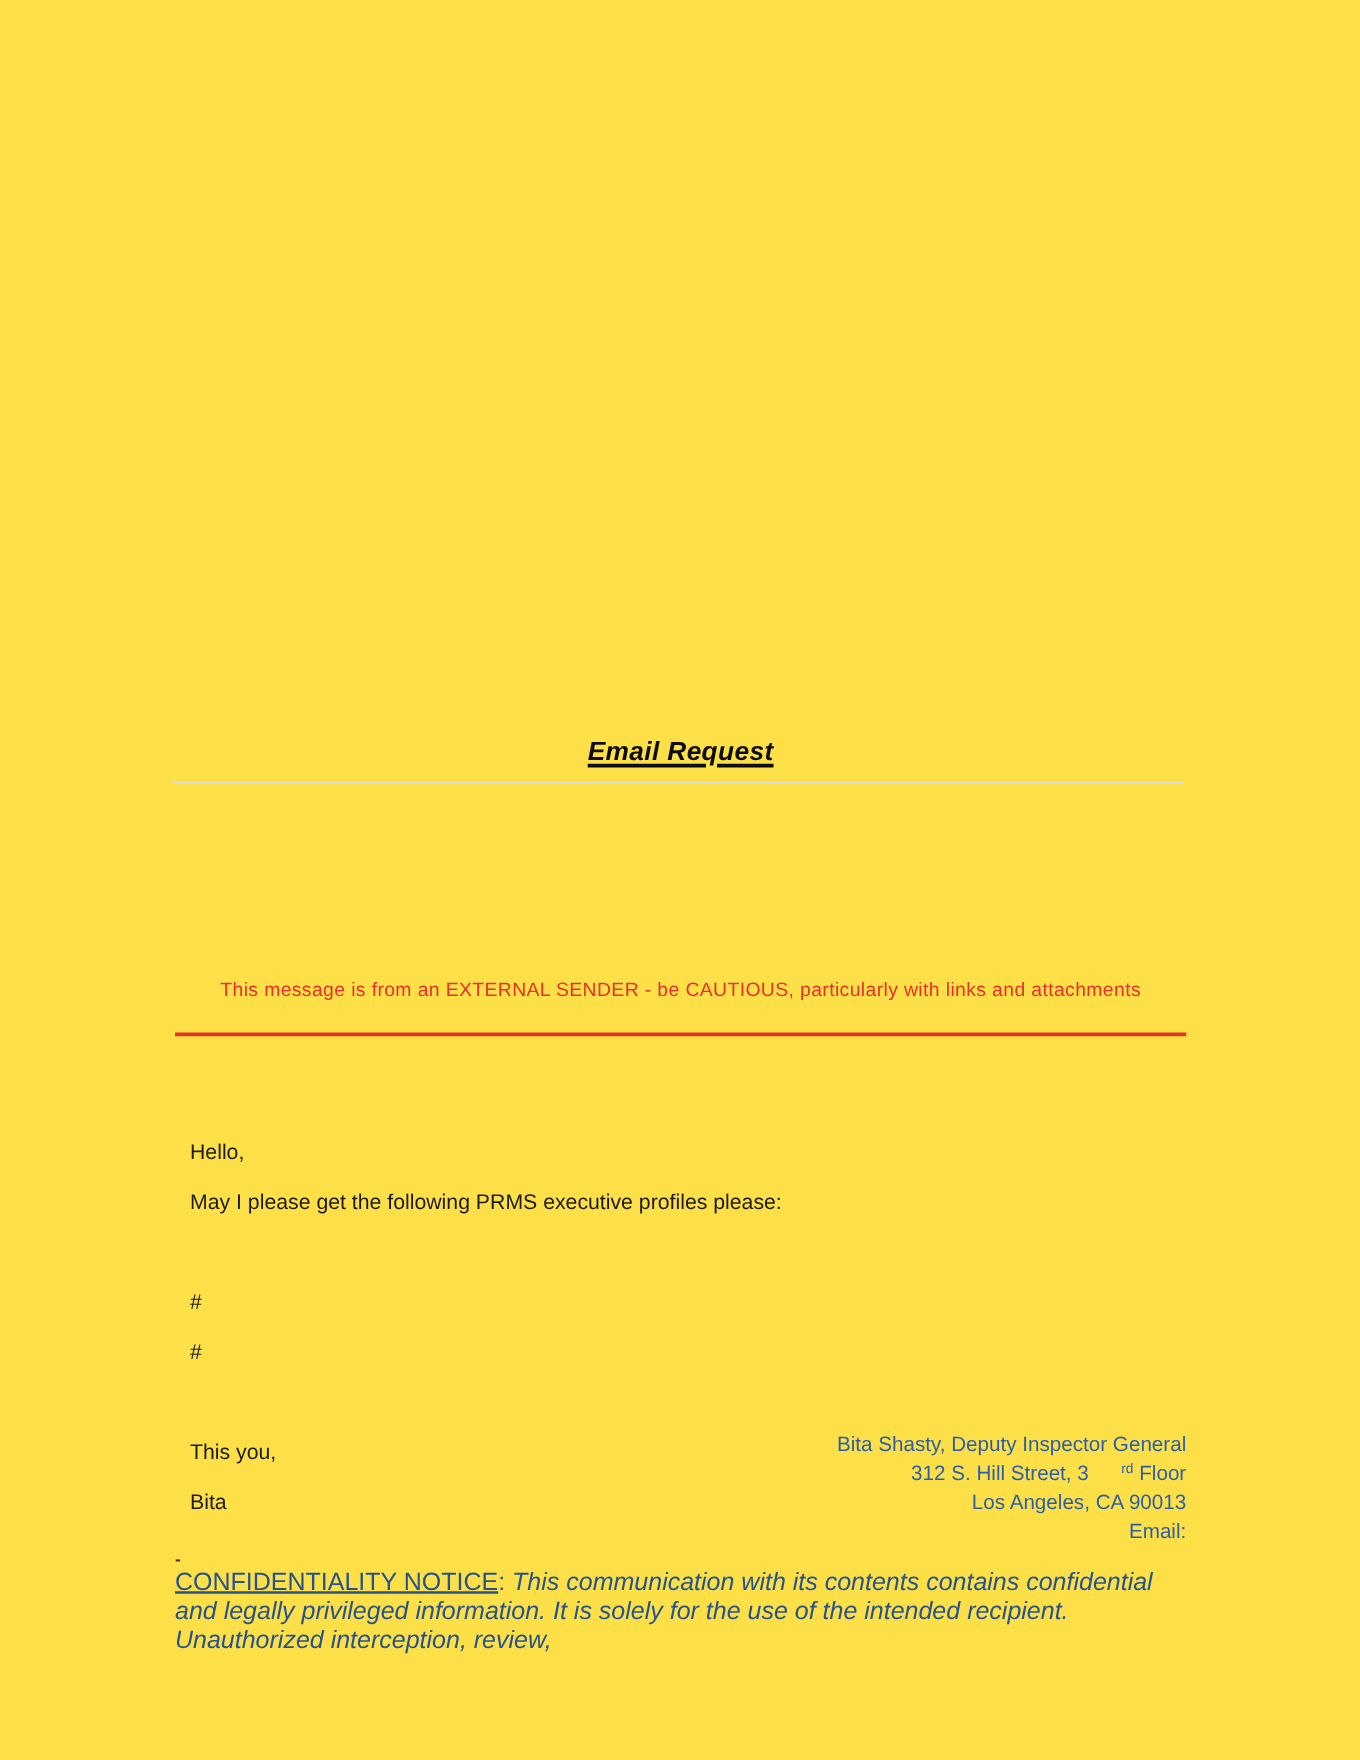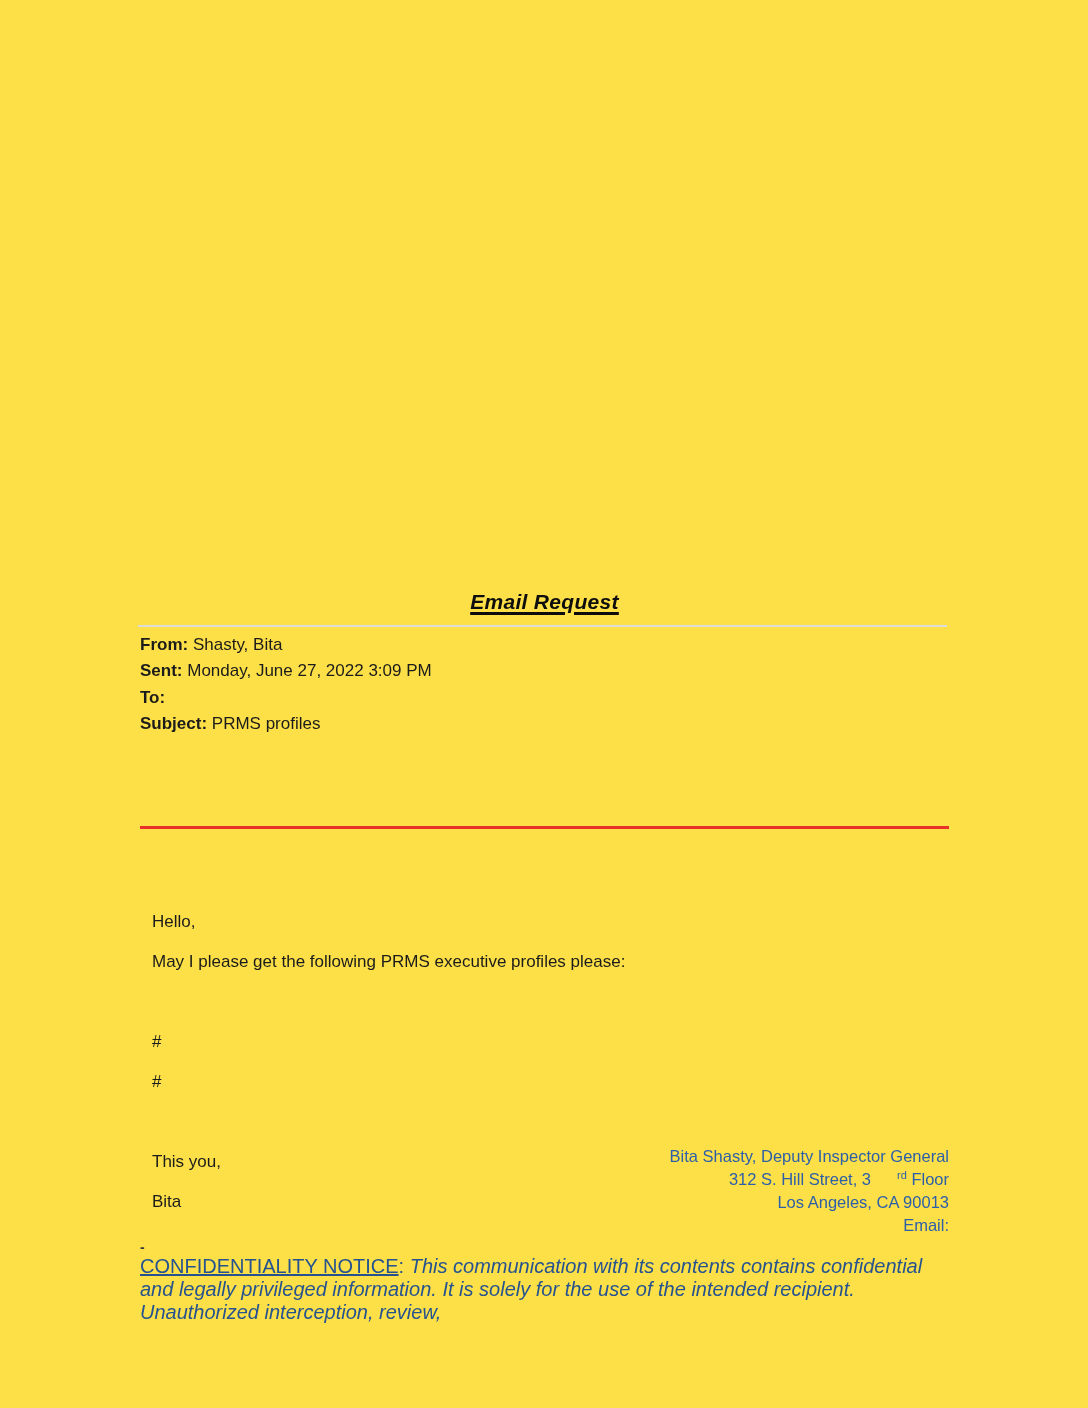--- a/index.html
+++ b/index.html
@@ -145,39 +145,22 @@
 <body>
 
 <div class="page">
   <div class="content">
 
     <h1 class="title">
       <span>Email Request</span>
     </h1>
     <hr class="title-rule">
 
-    <div class="headers">
-      <p>
-        <span class="field-label">From:</span>
-        <span class="field-value">Shasty, Bita</span>
-      </p>
-      <p>
-        <span class="field-label">Sent:</span>
-        <span class="field-value">Monday, June 27, 2022 3:09 PM</span>
-      </p>
-      <p>
-        <span class="field-label">To:</span>
-        <span class="field-value"></span>
-      </p>
-      <p>
-        <span class="field-label">Subject:</span>
-        <span class="field-value">PRMS profiles</span>
-      </p>
-    </div>
 
+    <div class="warning">This message is from an EXTERNAL SENDER - be CAUTIOUS, particularly with links and attachments</div>
     <hr class="warning-rule">
 
     <div class="body">
       <p>Hello,</p>
       <p>May I please get the following PRMS executive profiles please:</p>
       <p class="blank"></p>
       <p>#</p>
       <p>#</p>
       <p class="blank"></p>
       <p>This you,</p>

